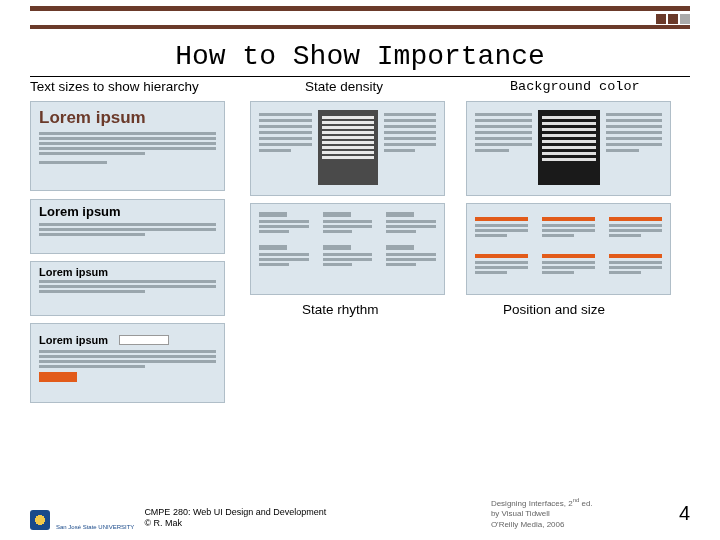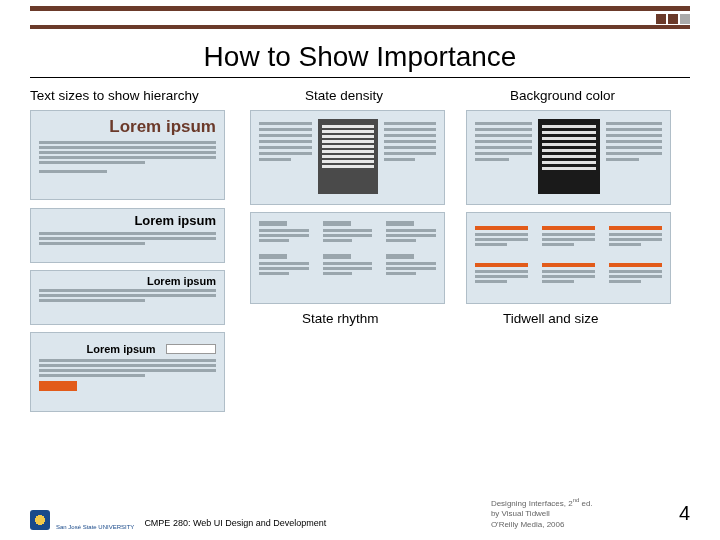--- a/index.html
+++ b/index.html
@@ -30,40 +30,40 @@
     height: 4px;
     background: #6b3a2a;
     margin: 14px 30px 0 30px;
   }
   .slide-title {
     text-align: center;
     font-size: 28px;
     font-weight: 400;
     margin: 12px 0 4px;
     color: #000;
+    font-family: Liberation Mono, monospace;
   }
   .thin-rule {
     height: 1px;
     background: #000;
     margin: 0 30px;
   }
   .content {
     position: relative;
-    margin: 10px 30px 0 30px;
+    margin: 2px 30px 0 30px;
     height: 380px;
-    text-align: right;
   }
   .col-label {
     font-size: 13.5px;
     color: #000;
     position: absolute;
   }
   .label-left { left: 0; top: 0; }
   .label-mid { left: 275px; top: 0; }
-  .label-right { left: 480px; top: 0; }
+  .label-right { left: 480px; top: 0; font-family: Liberation Mono, monospace; }
   .label-mid2 { left: 272px; top: 223px; }
   .label-right2 { left: 473px; top: 223px; }
   .label-emph { left: 22px; top: 330px; font-size: 13.5px; }
 
   
   .card {
     position: absolute;
     background: #dce6ed;
     border: 1px solid #b0bec8;
   }
@@ -153,21 +153,21 @@
 
 <h1 class="slide-title">How to Show Importance</h1>
 <div class="thin-rule"></div>
 
 <div class="content">
 
   <div class="col-label label-left">Text sizes to show hierarchy</div>
   <div class="col-label label-mid">State density</div>
   <div class="col-label label-right">Background color</div>
   <div class="col-label label-mid2">State rhythm</div>
-  <div class="col-label label-right2">Tidwell and size</div>
+  <div class="col-label label-right2">Position and size</div>
 
   <div class="card c1a">
     <div class="h-xl">Lorem ipsum</div>
     <div class="greyline"></div>
       <div class="greyline"></div>
       <div class="greyline"></div>
     <div class="greyline"></div>
       <div class="greyline short"></div>
     <div class="greyline tiny" style="margin-top:6px"></div>
   </div>
@@ -344,20 +344,21 @@
     </div>
   </div>
 
 </div>
 
 <div class="footer">
   <div class="logo"></div>
   <div class="logo-text">San José State UNIVERSITY</div>
   <div class="f-mid">
     <div>CMPE 280: Web UI Design and Development</div>
+    <div>© R. Mak</div>
   </div>
   <div class="f-right">
     <div>
       <span>Designing Interfaces, 2</span><span class="sup">nd</span><span> ed.</span>
     </div>
     <div>by Visual Tidwell</div>
     <div>O'Reilly Media, 2006</div>
   </div>
   <div class="pagenum">4</div>
 </div>

